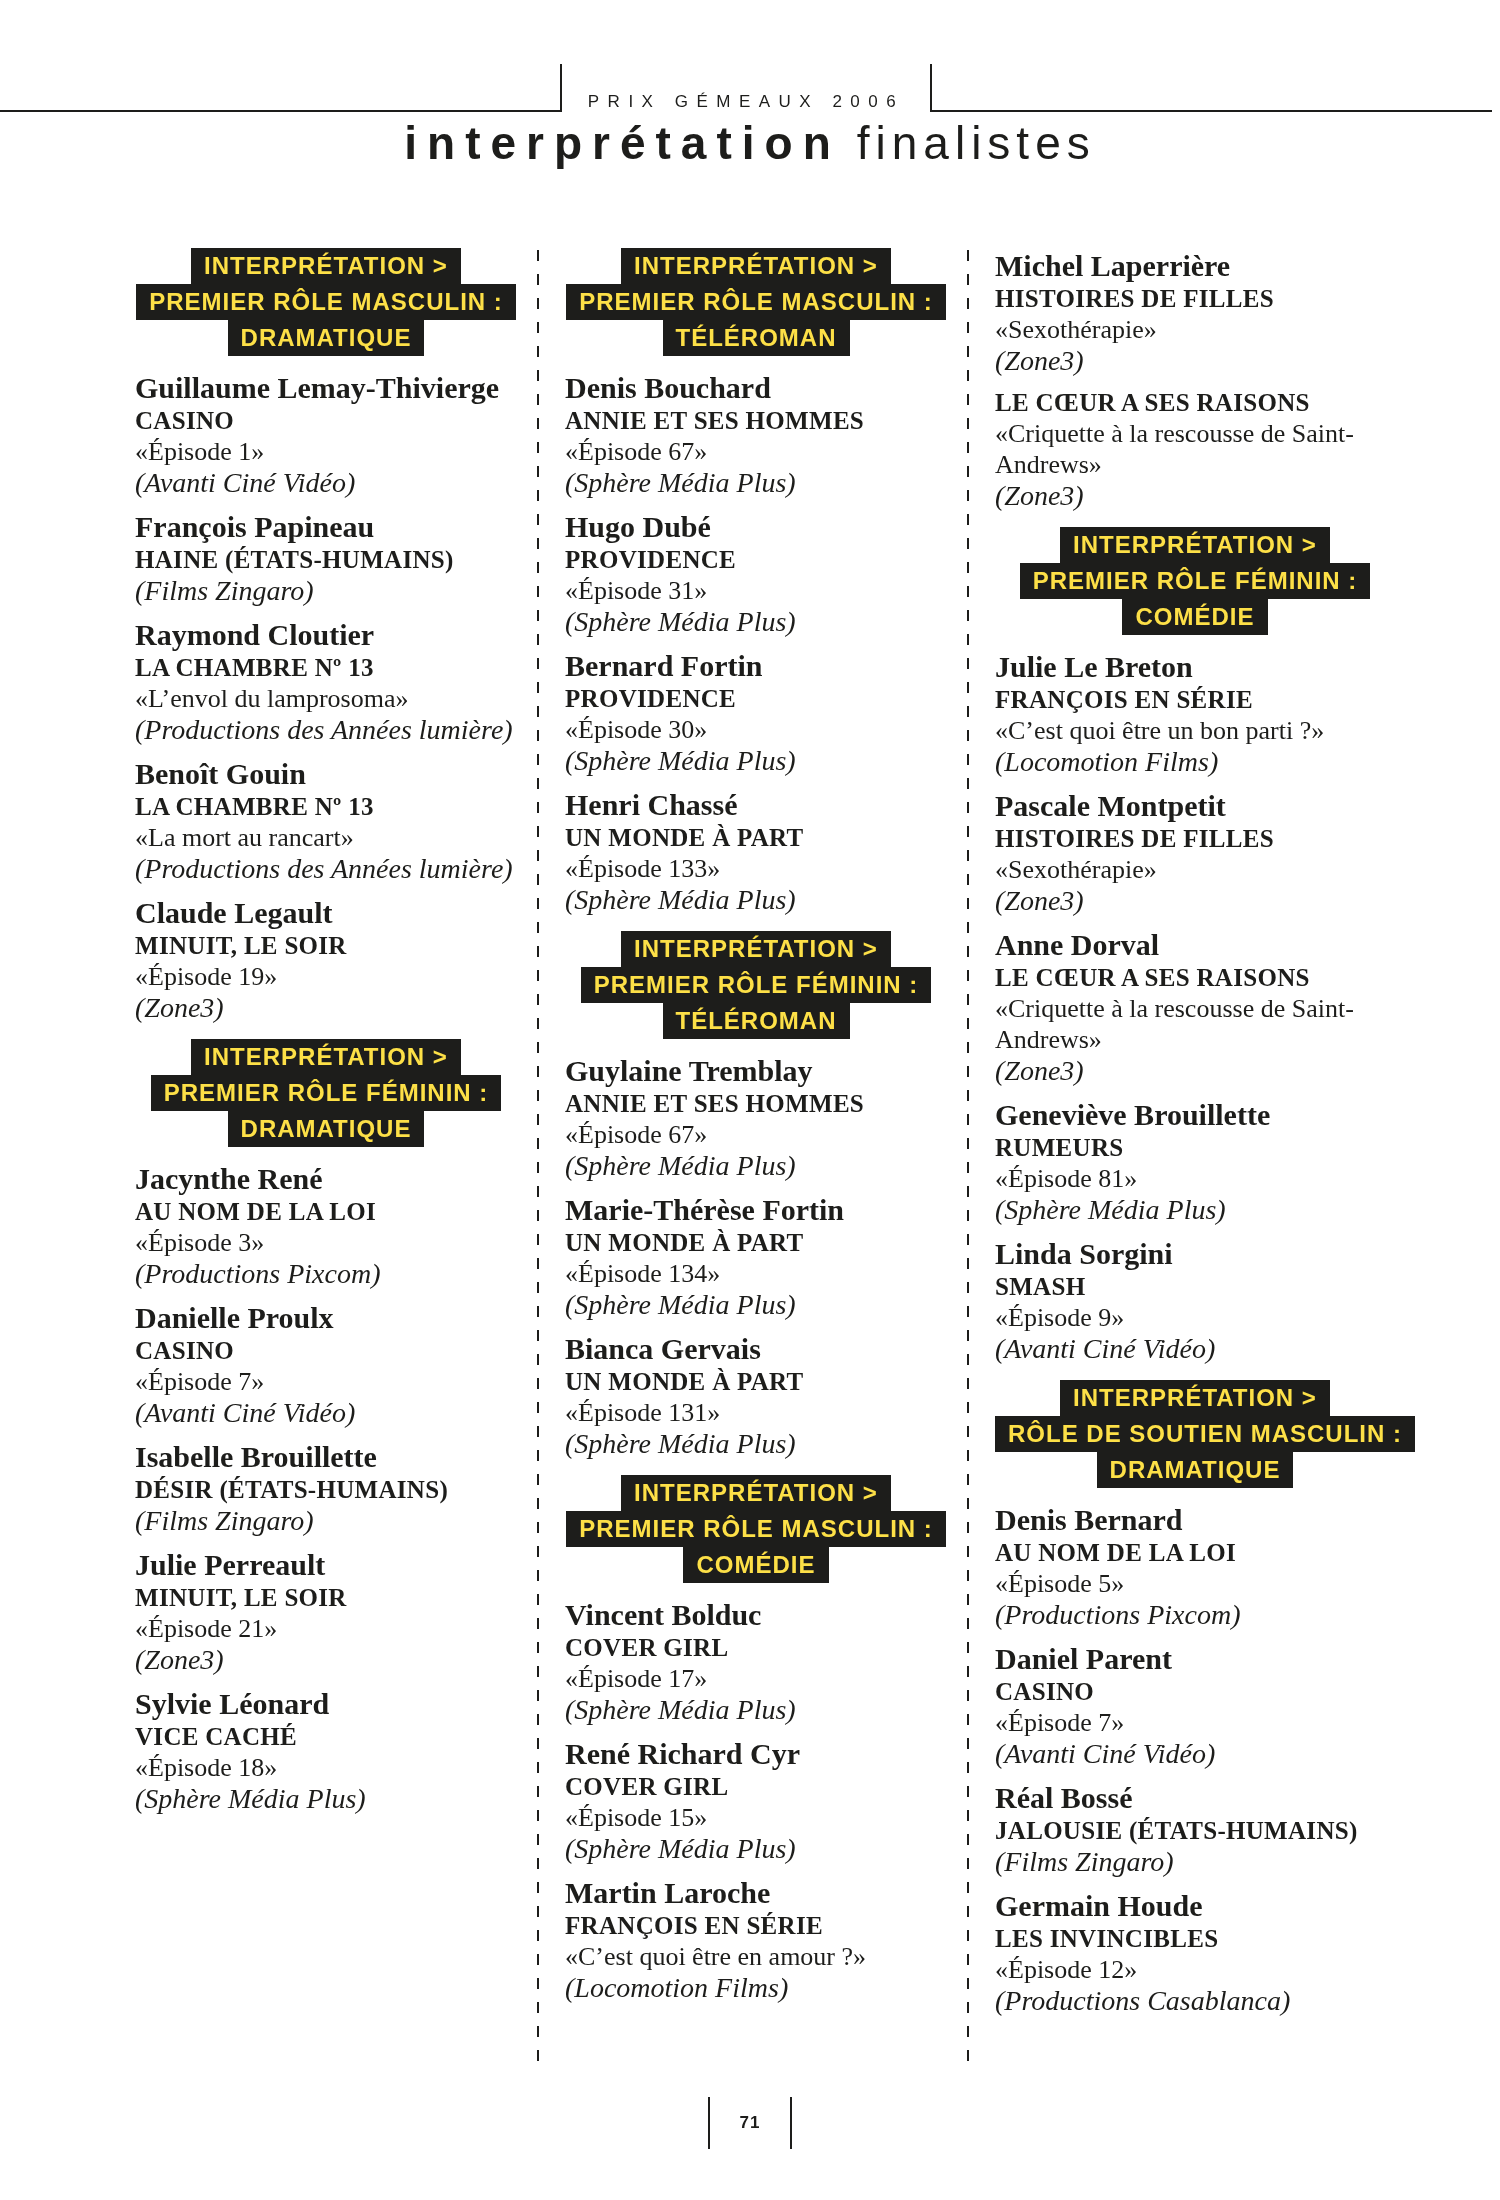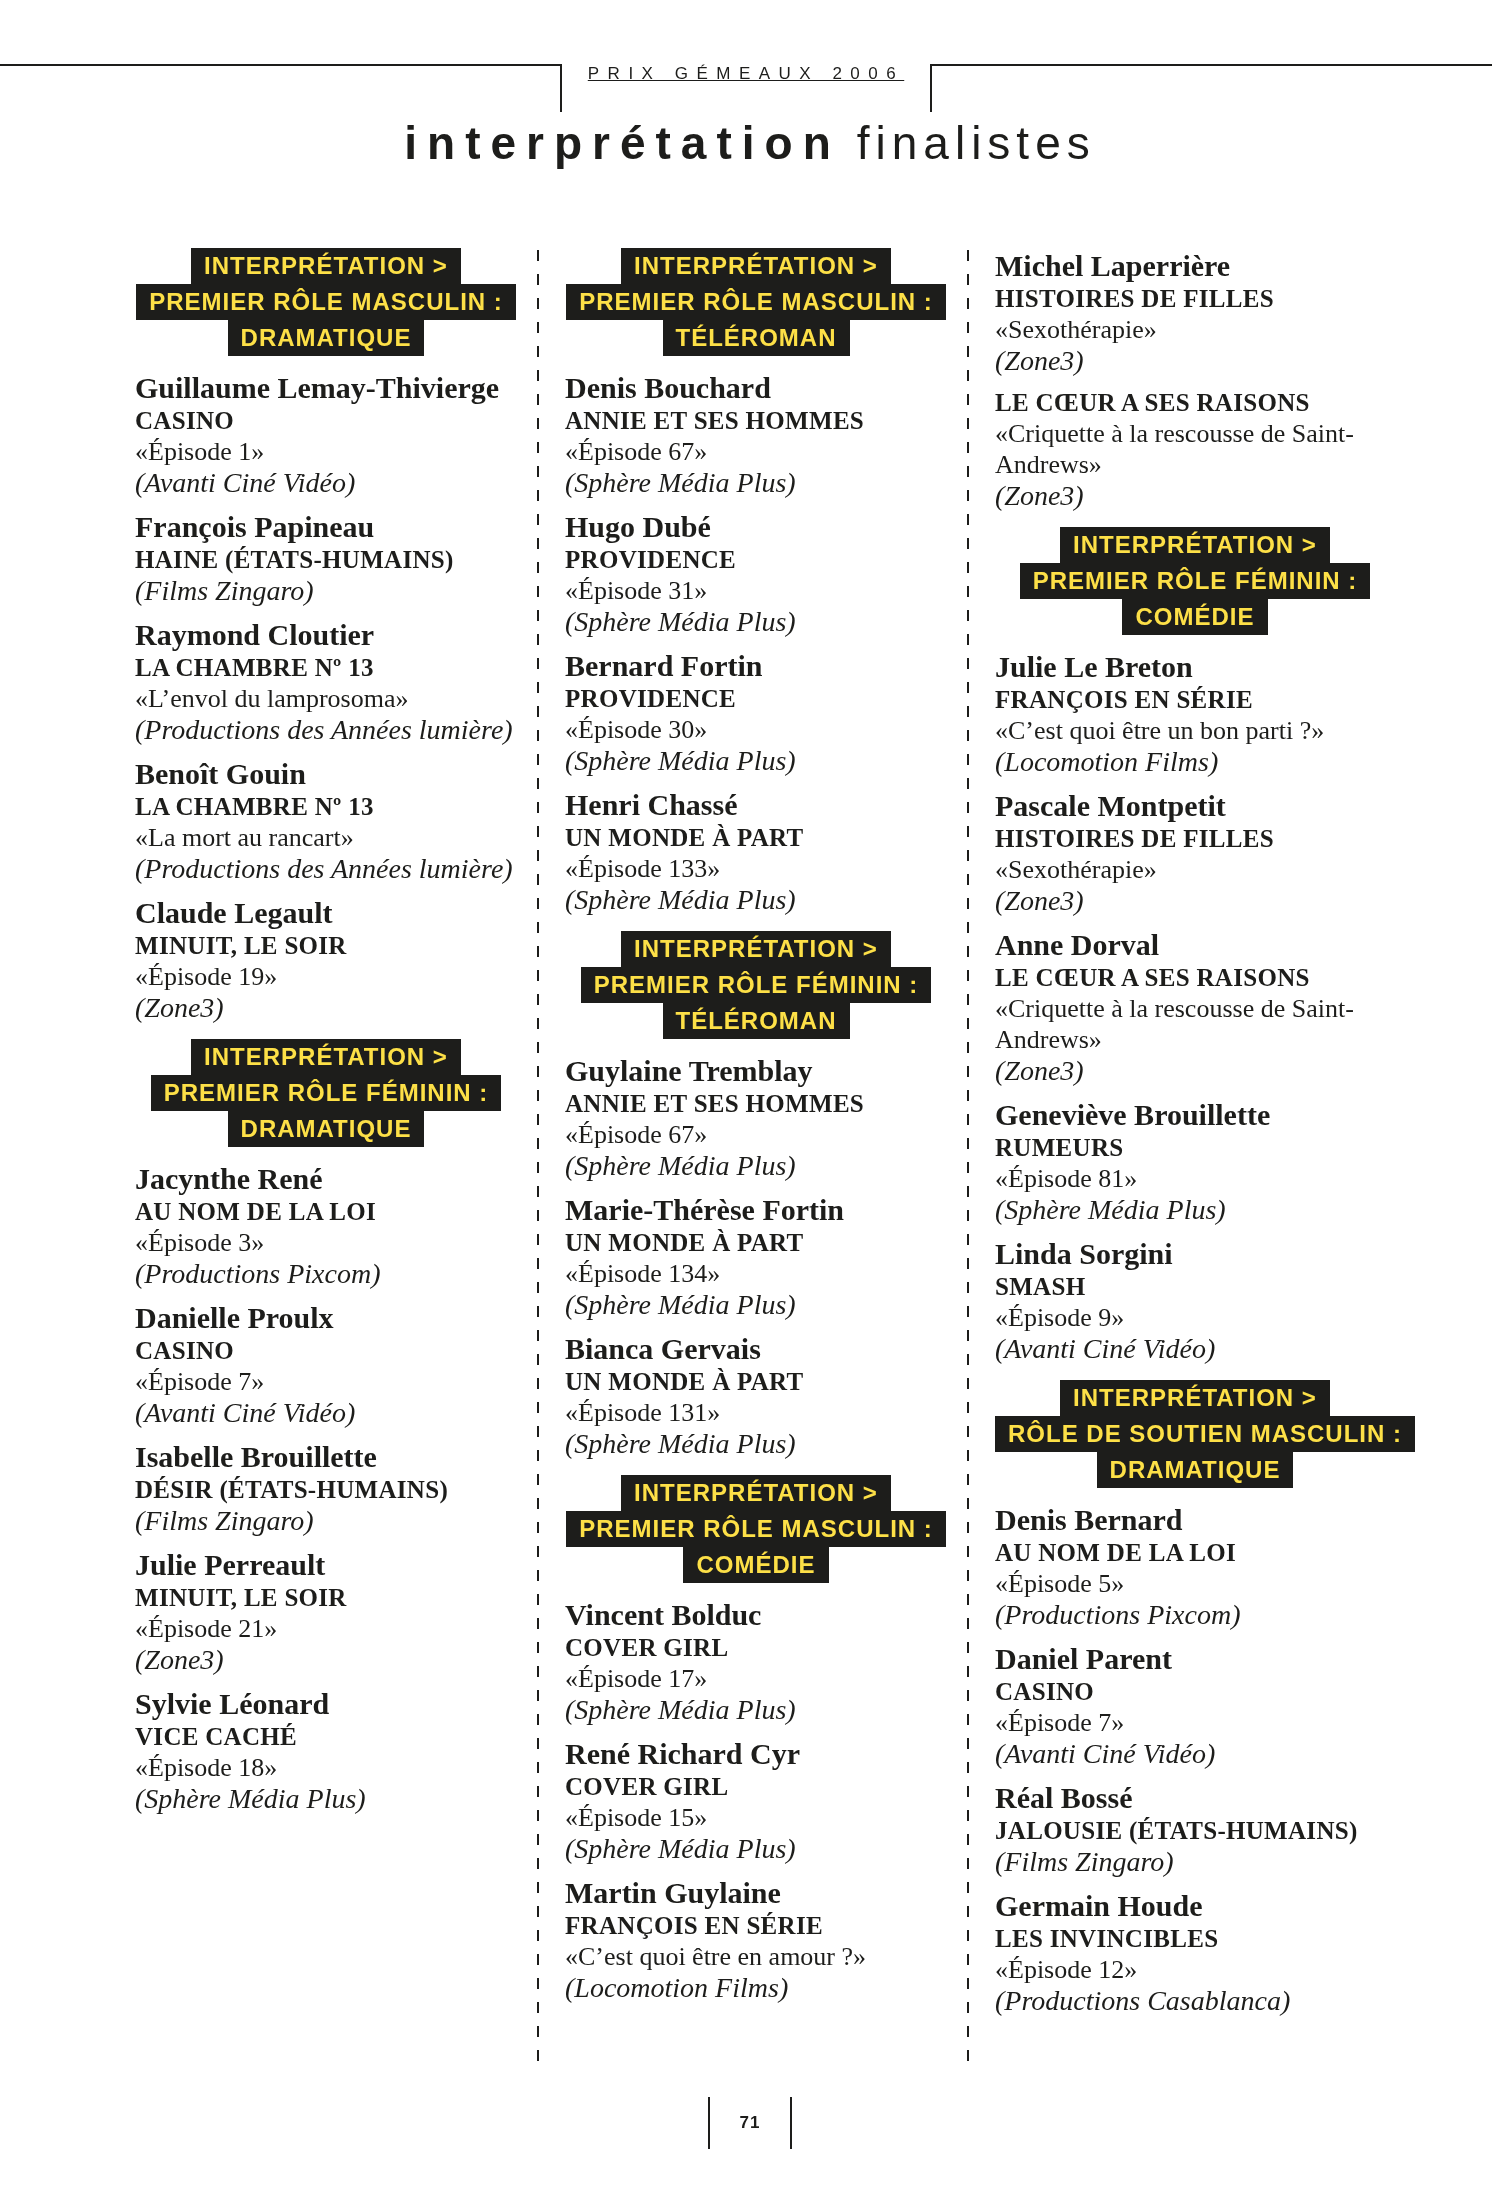--- a/index.html
+++ b/index.html
@@ -5,21 +5,21 @@
   html,body { margin:0; padding:0; background:#ffffff; }
   .page {
     position:relative; width:1500px; height:2200px; margin:0 auto;
     background:#ffffff; color:#1d1d1b;
     font-family:"Liberation Sans", sans-serif; overflow:hidden;
   }
 
   
   .header-rule-row {
     position:absolute; top:64px; left:0; right:8px; height:48px;
-    display:flex; align-items:flex-start;text-decoration:underline;
+    display:flex; align-items:flex-end;
   }
   .rule-seg  { flex:1; border-top:2px solid #1d1d1b; }
   .rule-tick { width:2px; height:48px; background:#1d1d1b; }
   .header-label {
     font-size:17px; letter-spacing:0.5em; white-space:nowrap;
     padding:0 26px; font-weight:400;
   }
   .title-row { position:absolute; top:116px; left:0; width:100%; text-align:center; white-space:nowrap; }
   .title-bold  { font-size:46px; font-weight:700; letter-spacing:10px; }
   .title-light { font-size:46px; font-weight:300; letter-spacing:6px; margin-left:16px; }
@@ -213,21 +213,21 @@
         <div class="entry-episode">«Épisode 17»</div>
         <div class="entry-producer">(Sphère Média Plus)</div>
       </div>
       <div class="entry">
         <div class="entry-name">René Richard Cyr</div>
         <div class="entry-show">COVER GIRL</div>
         <div class="entry-episode">«Épisode 15»</div>
         <div class="entry-producer">(Sphère Média Plus)</div>
       </div>
       <div class="entry">
-        <div class="entry-name">Martin Guylaine</div>
+        <div class="entry-name">Martin Laroche</div>
         <div class="entry-show">FRANÇOIS EN SÉRIE</div>
         <div class="entry-episode">«C’est quoi être en amour ?»</div>
         <div class="entry-producer">(Locomotion Films)</div>
       </div>
     </div>
   <div class="divider divider-2"></div>
   <div class="col col-3">
       <div class="entry">
         <div class="entry-name">Michel Laperrière</div>
         <div class="entry-show">HISTOIRES DE FILLES</div>

